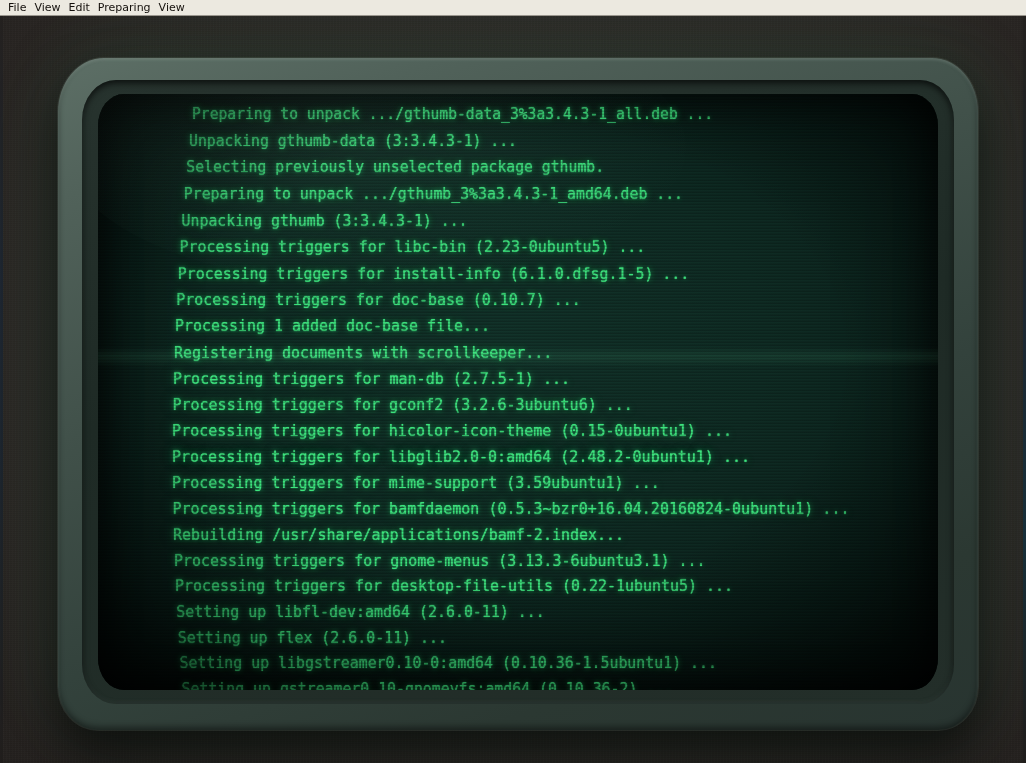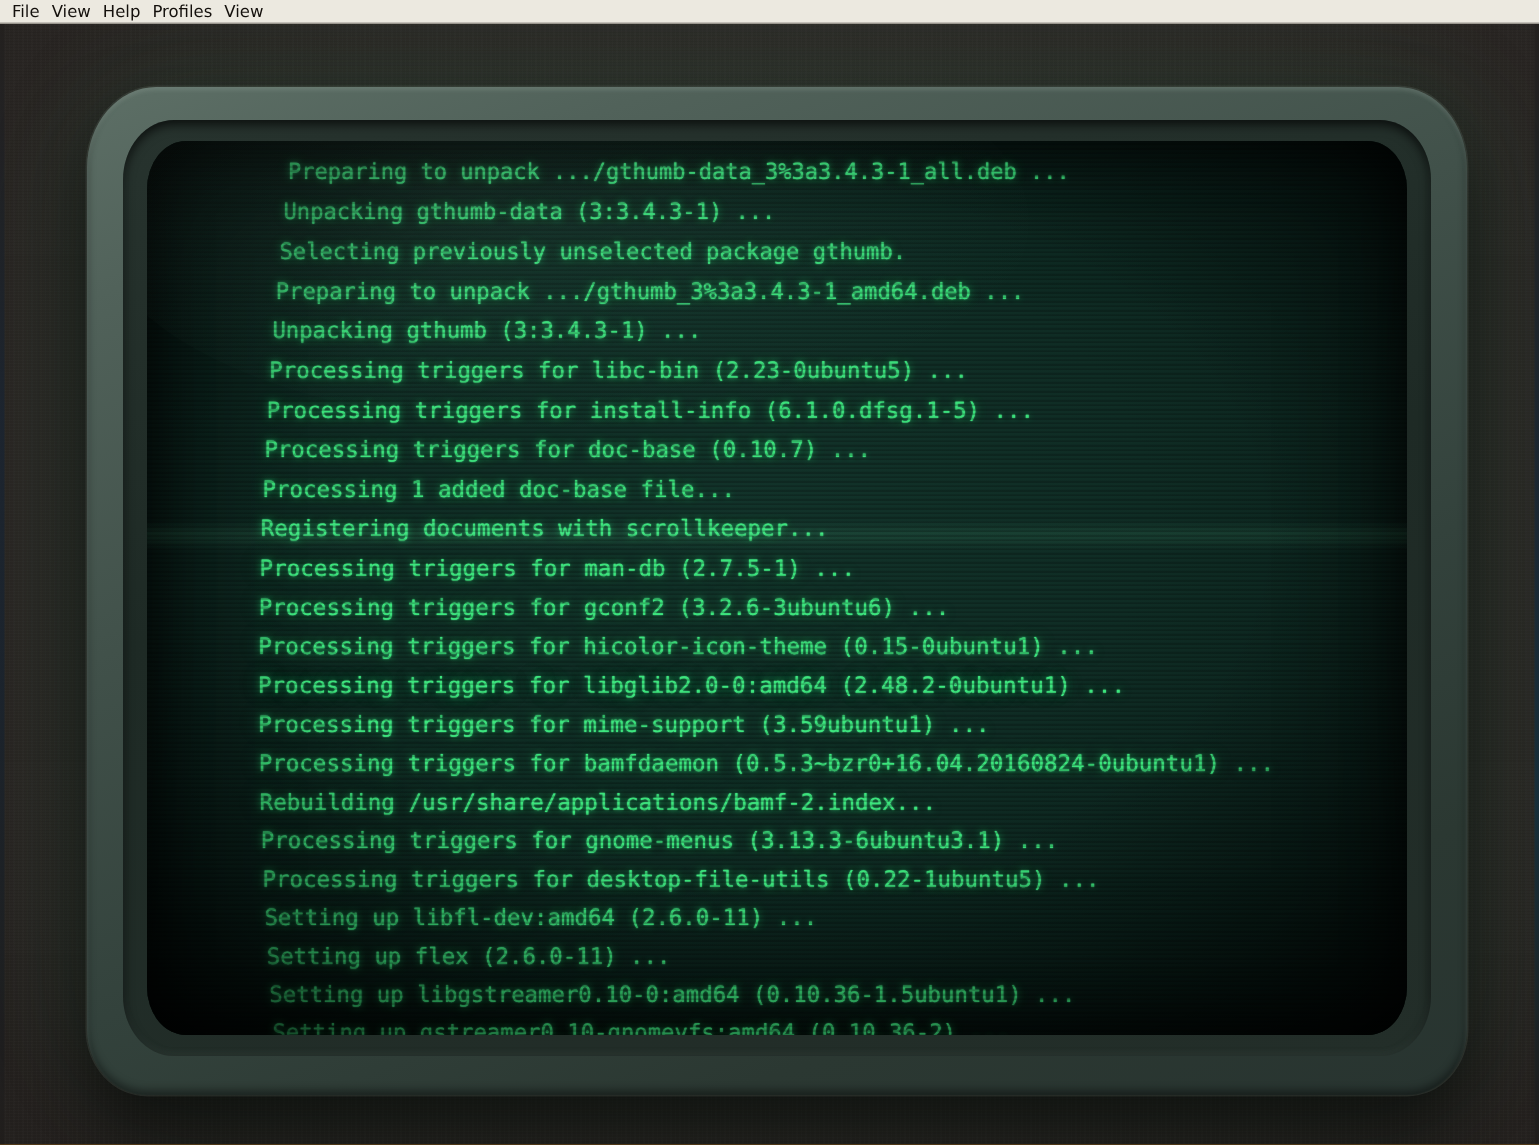--- a/index.html
+++ b/index.html
@@ -240,22 +240,22 @@
   }
 </style>
 </head>
 <body>
 
 <div id="app">
 
   <div id="menubar">
     <div class="menu-item">File</div>
     <div class="menu-item">View</div>
-    <div class="menu-item">Help</div>
-    <div class="menu-item">Profiles</div>
+    <div class="menu-item">Edit</div>
+    <div class="menu-item">Preparing</div>
     <div class="menu-item">View</div>
   </div>
 
   <div id="desk">
 
     <div class="edge-strip left"></div>
     <div class="edge-strip right"></div>
 
     <div id="bloom"></div>
 

